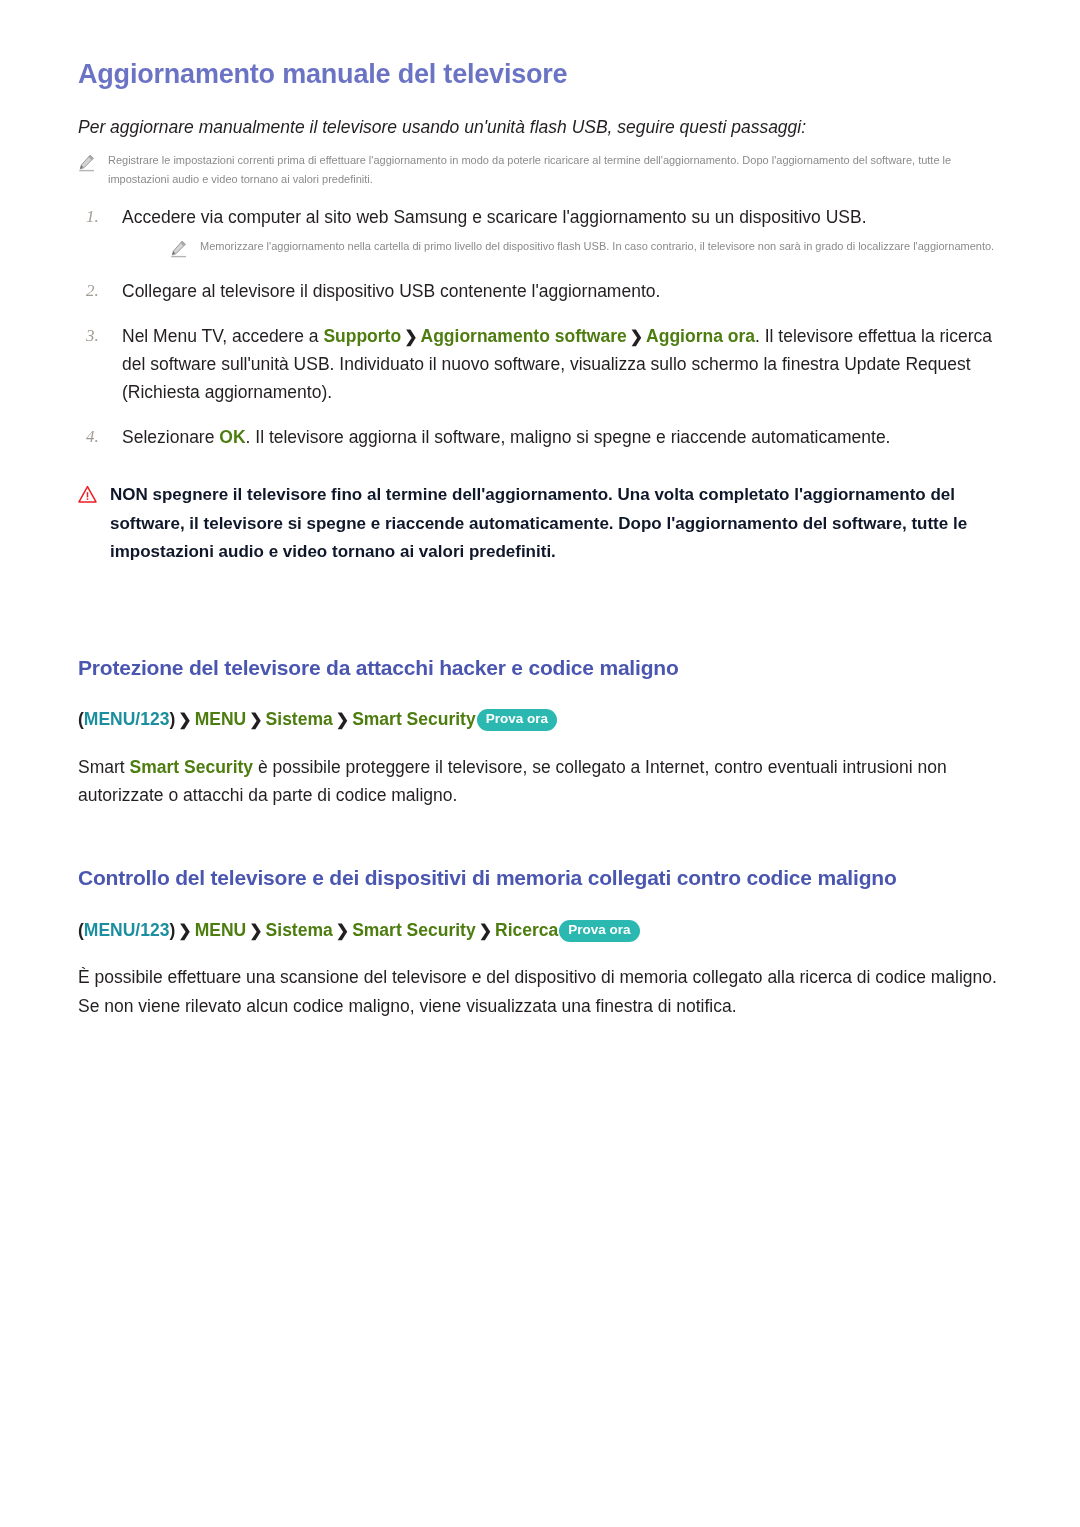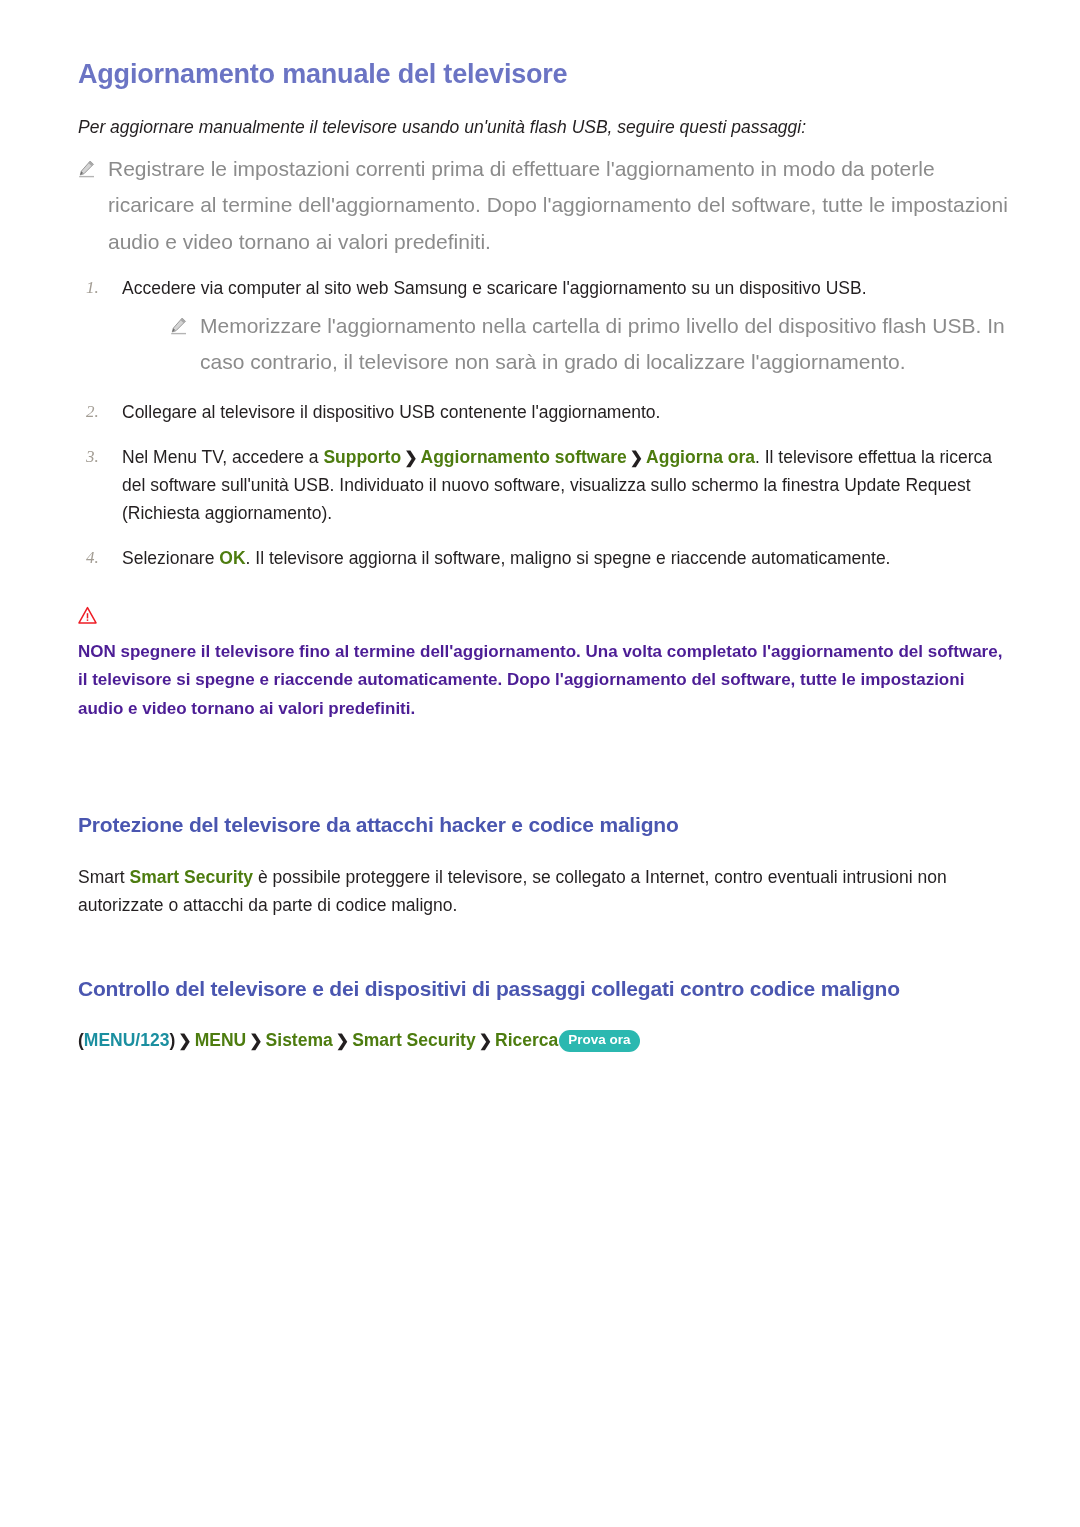--- a/index.html
+++ b/index.html
@@ -49,21 +49,21 @@
   }
   p.body.tight { margin-bottom: 10px; font-style: italic; }
 
   
   .note {
     display: flex;
     align-items: flex-start;
     gap: 13px;
     margin: 6px 0 14px 0;
     color: #8b8b8b;
-    font-size: 21px;
+    font-size: 11px;
     line-height: 1.72;
   }
   .note.indented { margin-left: 48px; margin-bottom: 18px; }
   .note .note-text { flex: 1; }
 
   .icon-pencil {
     flex: 0 0 auto;
     width: 17px;
     height: 19px;
     margin-top: 3px;
@@ -74,25 +74,24 @@
     height: 19px;
     margin-top: 4px;
   }
 
   
   .warn {
     display: flex;
     align-items: flex-start;
     gap: 13px;
     margin: 30px 0 16px 0;
-    color: #4c1d95;
+    color: #0f172a;
     font-size: 17px;
     line-height: 1.68;
     font-weight: bold;
-    flex-direction: column;
   }
   .warn .warn-text { flex: 1; }
 
   
   ol.steps {
     list-style: none;
     margin: 0;
     padding: 0;
   }
   ol.steps > li {
@@ -218,23 +217,25 @@
         <rect x="8.75" y="13.4" width="1.5" height="1.5" fill="#ee1c25"></rect>
       </svg>
     </span>
     <span class="warn-text">NON spegnere il televisore fino al termine dell'aggiornamento. Una volta completato l'aggiornamento del software, il televisore si spegne e riaccende automaticamente. Dopo l'aggiornamento del software, tutte le impostazioni audio e video tornano ai valori predefiniti.</span>
   </div>
 
   <div class="gap-lg"></div>
 
   <h1 class="doc-h1 big chapter">Protezione del televisore da attacchi hacker e codice maligno</h1>
 
+  <div class="crumb"><span class="paren">(</span><span class="teal">MENU/123</span><span class="paren">)</span><span class="sep">❯</span><span class="lnk">MENU</span><span class="sep">❯</span><span class="lnk">Sistema</span><span class="sep">❯</span><span class="lnk">Smart Security</span><span class="badge">Prova ora</span></div>
 
   <p class="body"><span>Smart </span><span class="lnk">Smart Security</span><span> è possibile proteggere il televisore, se collegato a Internet, contro eventuali intrusioni non autorizzate o attacchi da parte di codice maligno.</span></p>
 
   <div class="gap-md"></div>
 
-  <h1 class="doc-h1 big chapter">Controllo del televisore e dei dispositivi di passaggi collegati contro codice maligno</h1>
+  <h1 class="doc-h1 big chapter">Controllo del televisore e dei dispositivi di memoria collegati contro codice maligno</h1>
 
   <div class="crumb"><span class="paren">(</span><span class="teal">MENU/123</span><span class="paren">)</span><span class="sep">❯</span><span class="lnk">MENU</span><span class="sep">❯</span><span class="lnk">Sistema</span><span class="sep">❯</span><span class="lnk">Smart Security</span><span class="sep">❯</span><span class="lnk">Ricerca</span><span class="badge">Prova ora</span></div>
 
+  <p class="body">È possibile effettuare una scansione del televisore e del dispositivo di memoria collegato alla ricerca di codice maligno. Se non viene rilevato alcun codice maligno, viene visualizzata una finestra di notifica.</p>
 
 </div>
 
 </body></html>

